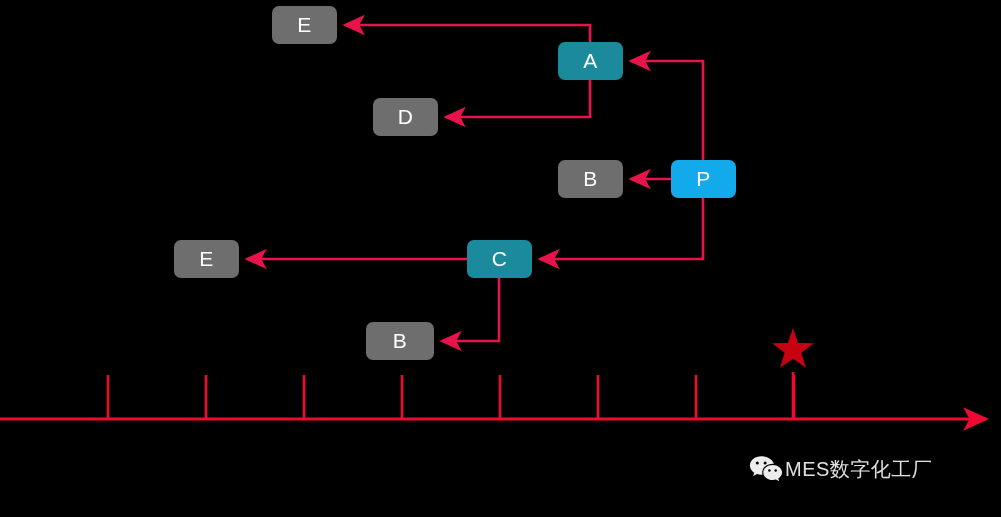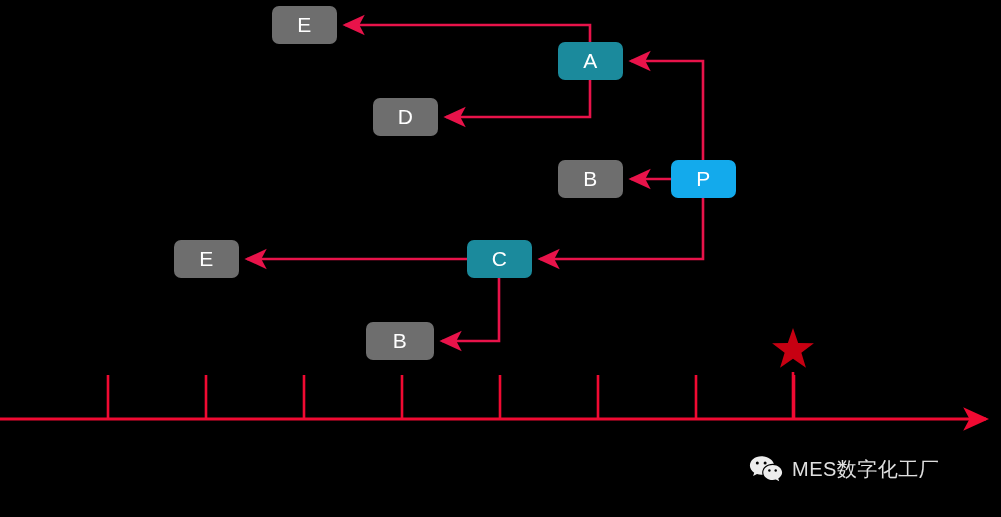--- a/index.html
+++ b/index.html
@@ -39,21 +39,21 @@
     user-select: none;
   }
   .node-label {
     display: block;
     transform: translateY(-1px);
   }
   .watermark {
     position: absolute;
     display: flex;
     align-items: center;
-    gap: 9px;
+    gap: 2px;
     color: #f2f2f2;
     font-size: 20px;
     font-family: "Liberation Sans", sans-serif;
     white-space: nowrap;
     opacity: 0.93;
   }
   .watermark-text {
     letter-spacing: 0.5px;
   }
   .wechat-icon {

